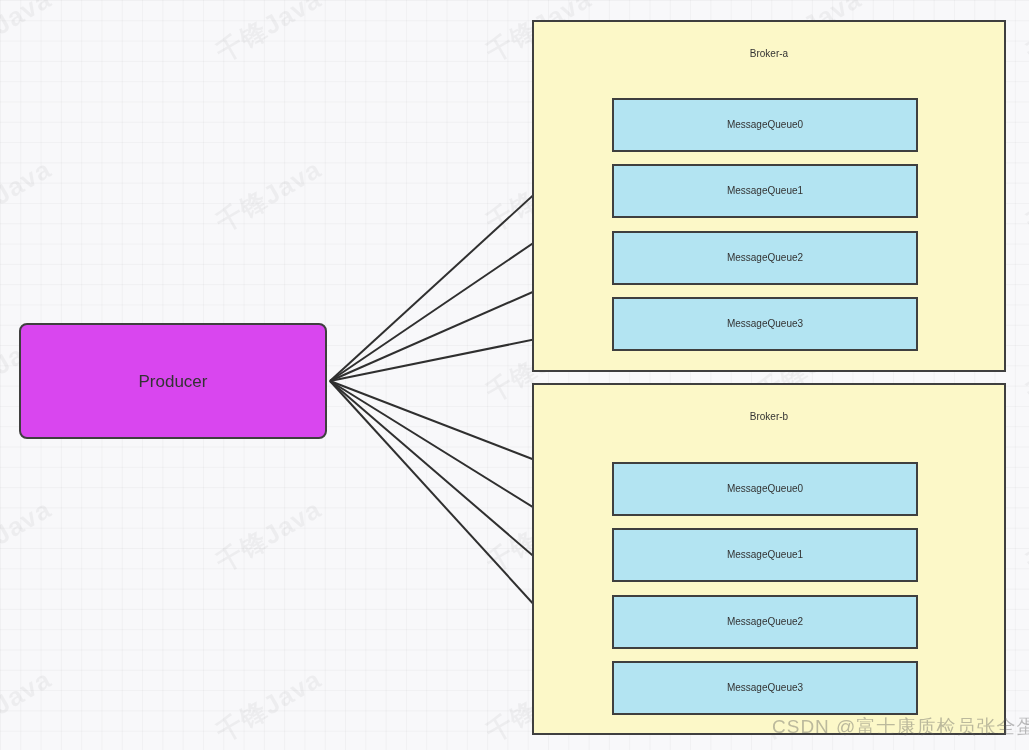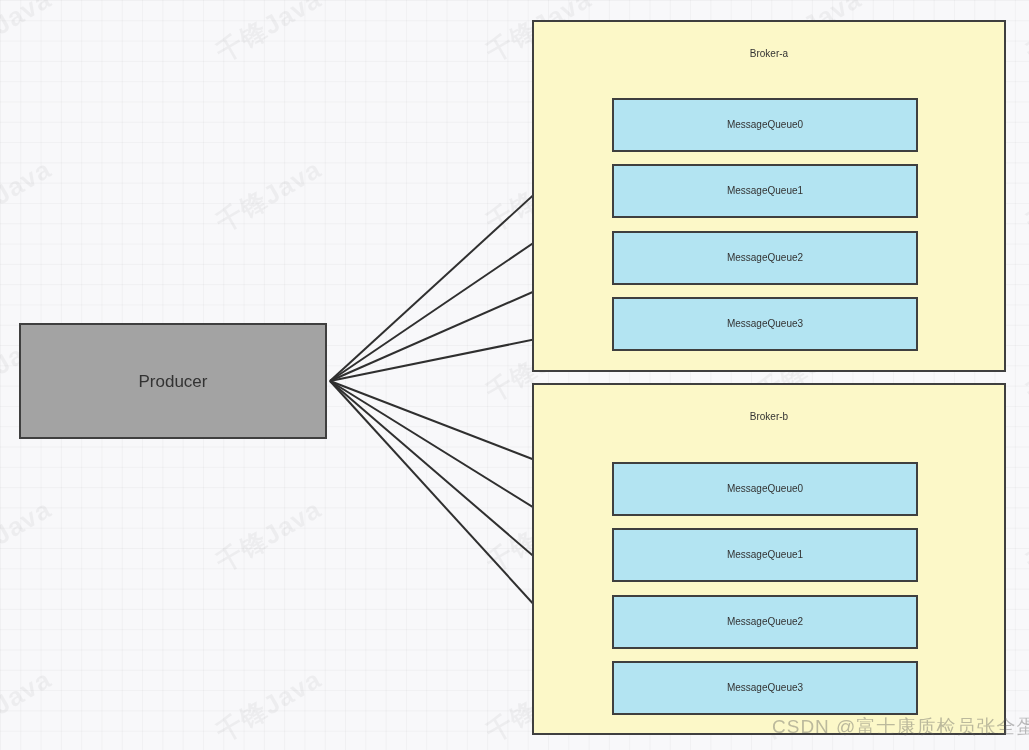--- a/index.html
+++ b/index.html
@@ -57,22 +57,23 @@
     justify-content: center;
   }
   .node-label {
     color: #333333;
     font-size: 16px;
     line-height: 1;
     white-space: nowrap;
   }
 
   .producer-node {
-    background: #a3a3a3;
+    background: #d946ef;
     align-items: center;
+    border-radius: 8px;
   }
   .producer-node .node-label { font-size: 17px; }
 
   .broker-node {
     background: #fcf8c8;
     align-items: flex-start;
     padding-top: 27px;
   }
   .broker-node .node-label { font-size: 10px; }
 

